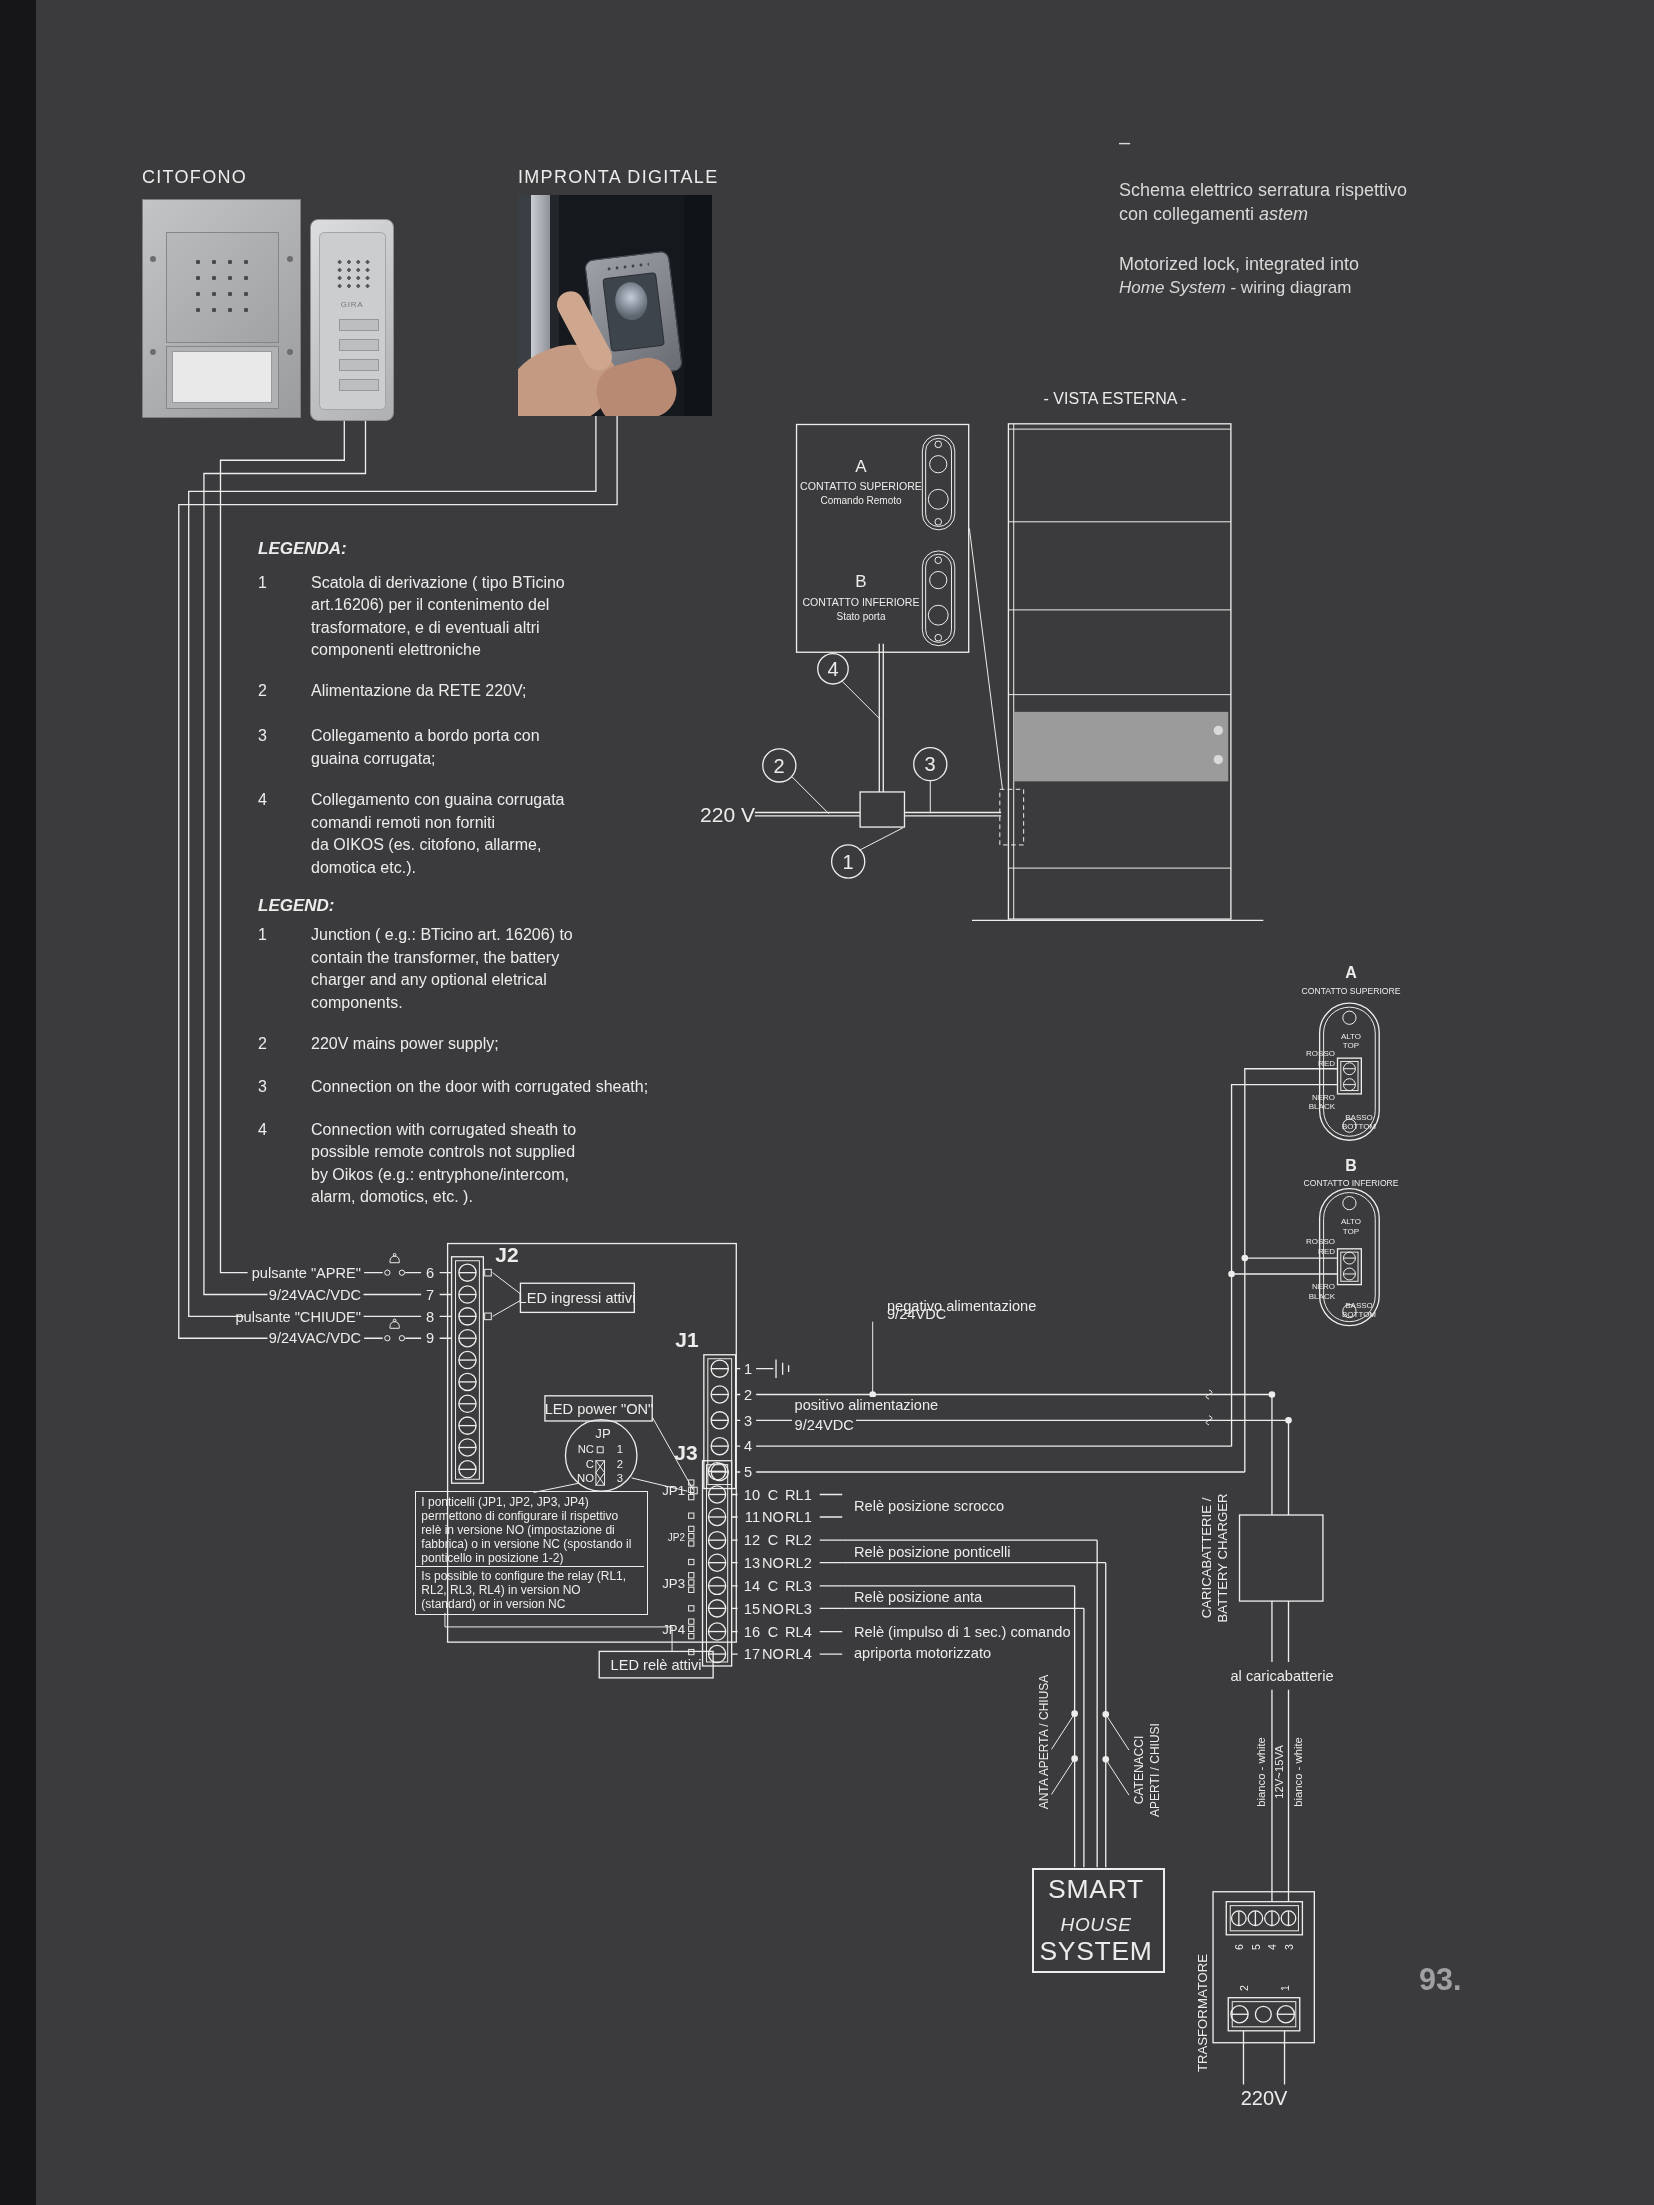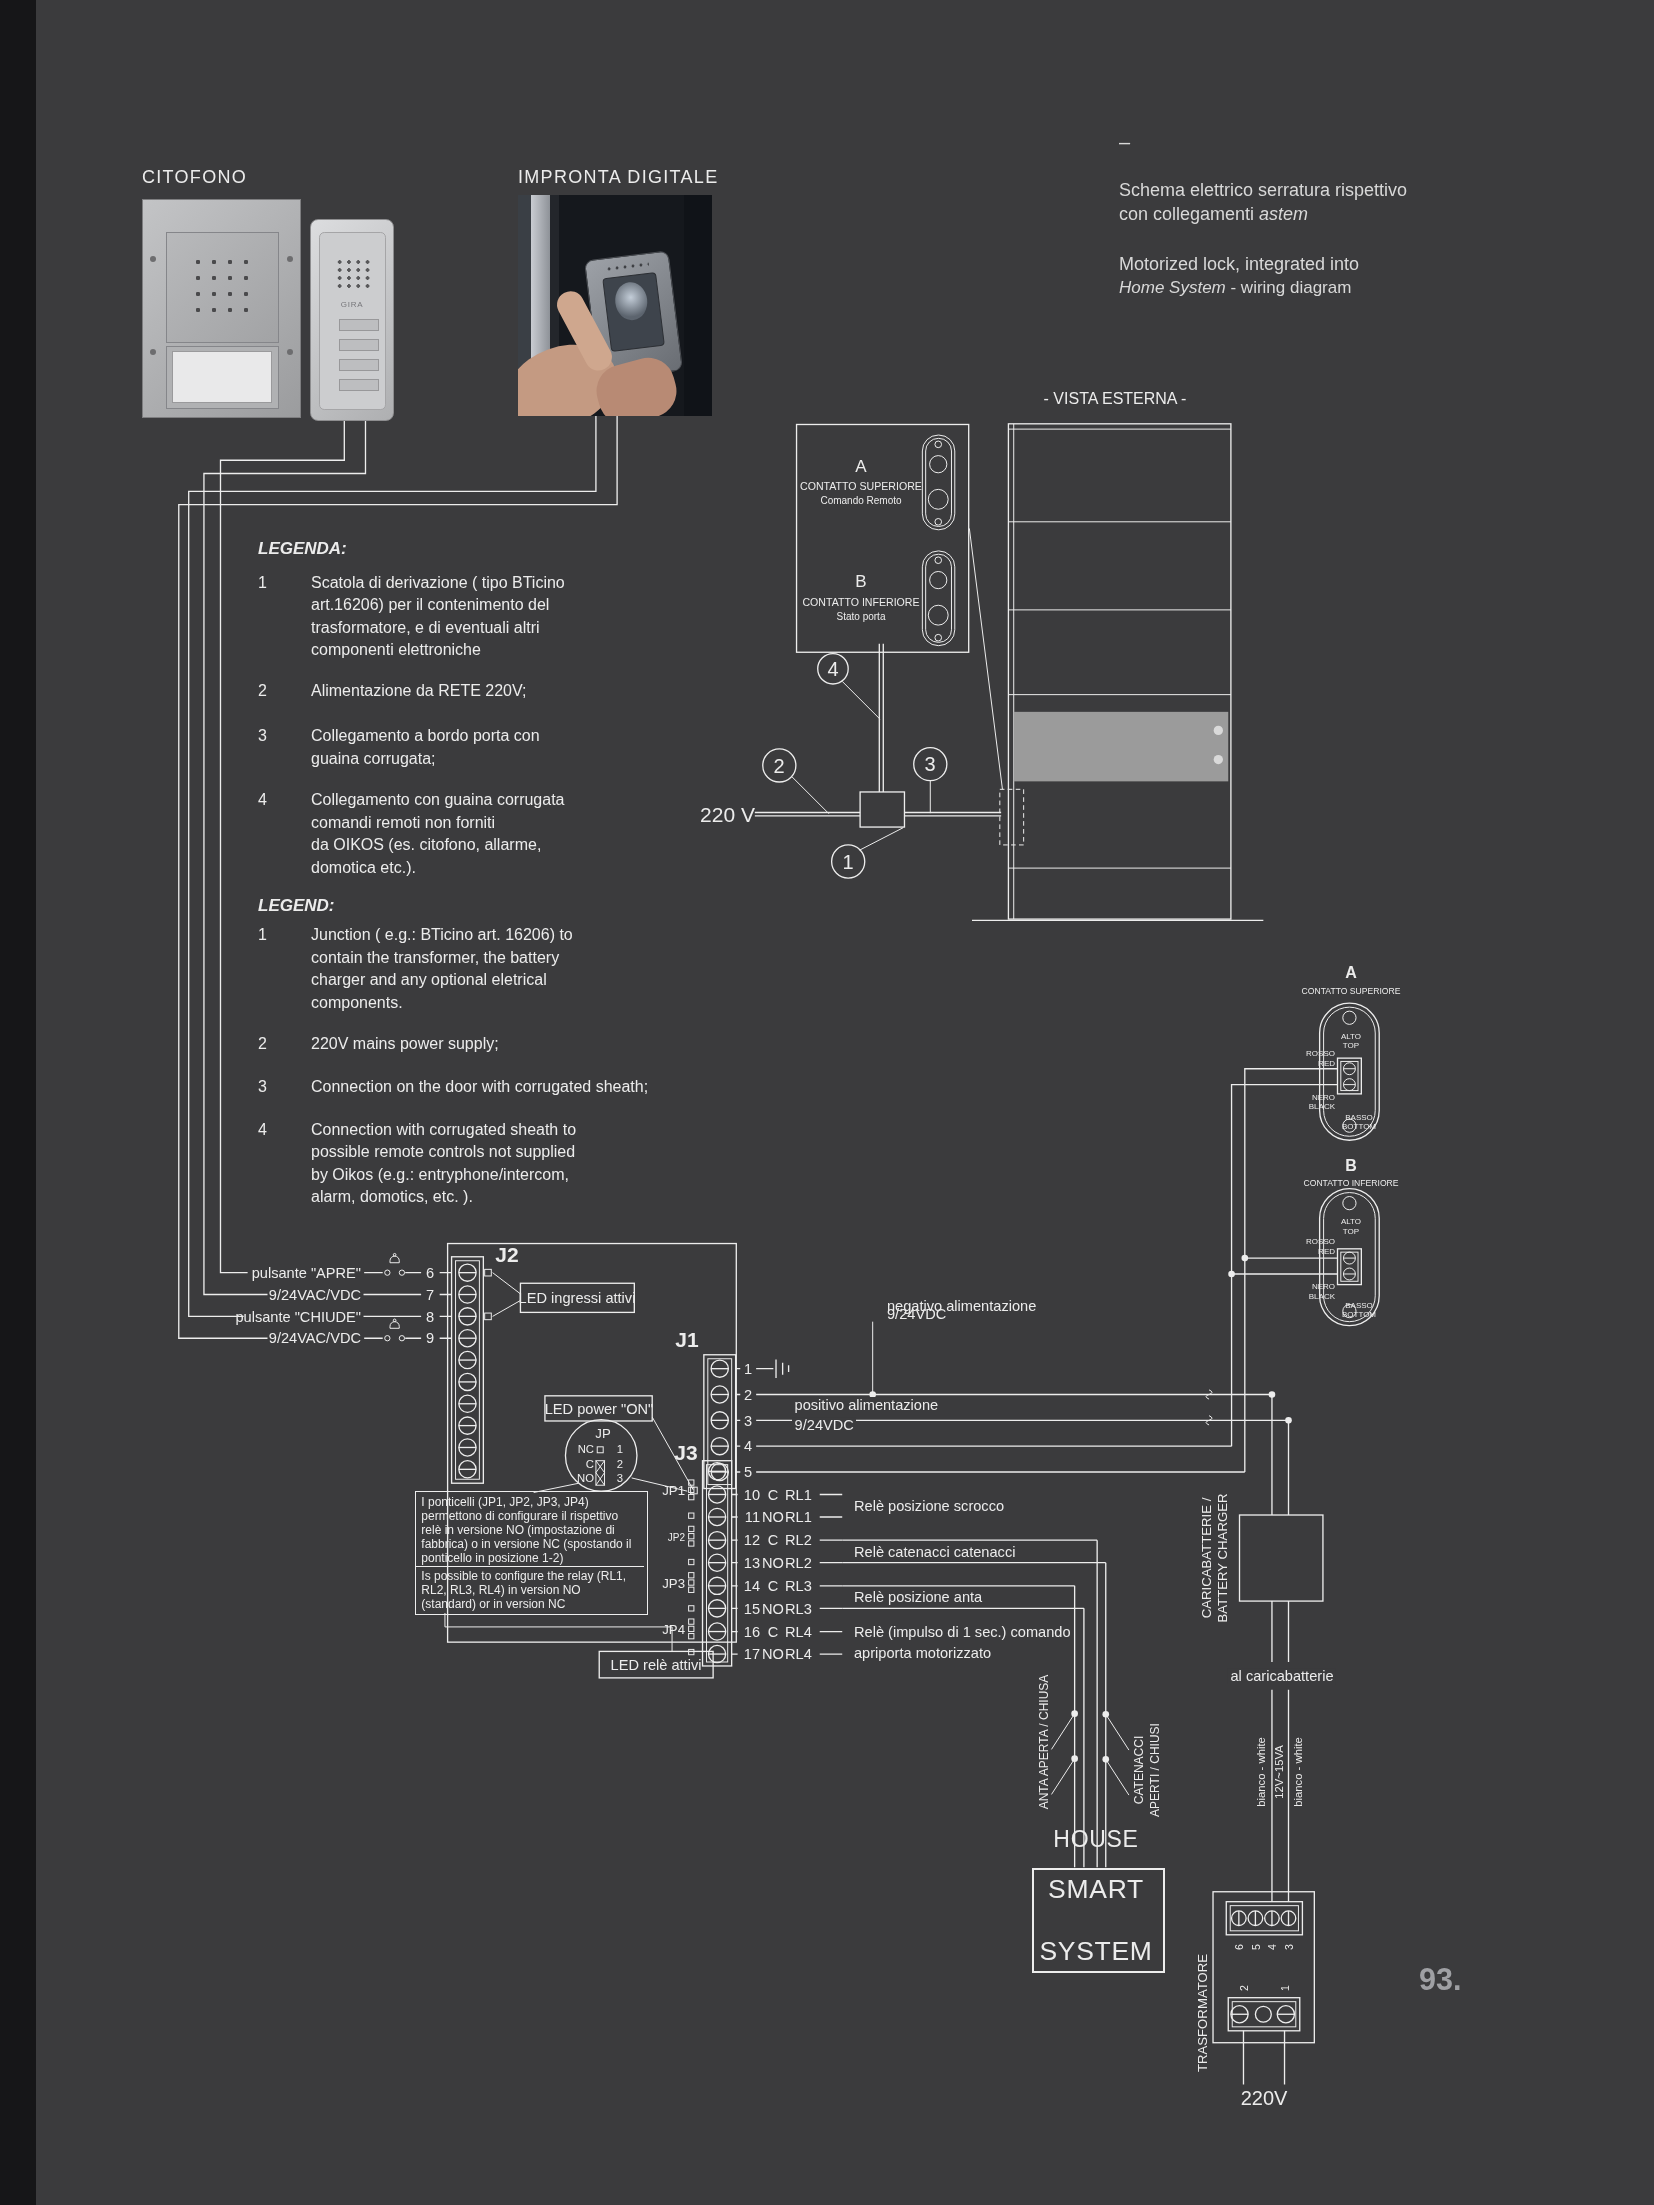--- a/index.html
+++ b/index.html
@@ -417,21 +417,21 @@
     <div class="L c" style="left:773px;top:1609px;">NO</div>
     <div class="L l" style="left:785px;top:1609px;">RL3</div>
   <div class="L r" style="left:760px;top:1632px;">16</div>
     <div class="L c" style="left:773px;top:1632px;">C</div>
     <div class="L l" style="left:785px;top:1632px;">RL4</div>
   <div class="L r" style="left:760px;top:1654px;">17</div>
     <div class="L c" style="left:773px;top:1654px;">NO</div>
     <div class="L l" style="left:785px;top:1654px;">RL4</div>
 
   <div class="L l" style="left:854px;top:1506px;">Relè posizione scrocco</div>
-  <div class="L l" style="left:854px;top:1552px;">Relè catenacci catenacci</div>
+  <div class="L l" style="left:854px;top:1552px;">Relè posizione ponticelli</div>
   <div class="L l" style="left:854px;top:1597px;">Relè posizione anta</div>
   <div class="L l" style="left:854px;top:1632px;">Relè (impulso di 1 sec.) comando</div>
   <div class="L l" style="left:854px;top:1653px;">apriporta motorizzato</div>
   <div class="L c" style="left:656px;top:1665px;">LED relè attivi</div>
 
   <div class="boxline" style="left:415px;top:1491px;width:231px;height:122px;">
     <div style="position:absolute;left:5.3px;top:3.3px;font-size:12px;line-height:14px;white-space:nowrap;">
       <div>I ponticelli (JP1, JP2, JP3, JP4)</div>
       <div>permettono di configurare il rispettivo</div>
       <div>relè in versione NO (impostazione di</div>
@@ -473,21 +473,21 @@
   <div class="L c mask" style="left:1282px;top:1676px;">al caricabatterie</div>
   <div class="L rot" style="left:1262px;top:1772px;font-size:11.3px;">bianco - white</div>
   <div class="L rot" style="left:1280px;top:1772px;font-size:11.3px;">12V~15VA</div>
   <div class="L rot" style="left:1299px;top:1772px;font-size:11.3px;">bianco - white</div>
   <div class="L rot" style="left:1044px;top:1742px;font-size:12px;">ANTA APERTA / CHIUSA</div>
   <div class="L rot" style="left:1139px;top:1770px;font-size:12px;">CATENACCI</div>
   <div class="L rot" style="left:1155px;top:1770px;font-size:12px;">APERTI / CHIUSI</div>
 
   <div class="boxline" style="left:1032px;top:1868px;width:129px;height:101px;border-width:2px;"></div>
   <div class="L c" style="left:1096px;top:1889px;font-size:26.5px;letter-spacing:0.7px;">SMART</div>
-  <div class="L c" style="left:1096px;top:1839px;font-size:23px;letter-spacing:0.7px;">HOUSE</div>
+  <div class="L c" style="left:1096px;top:1924px;font-size:19px;letter-spacing:0.7px;font-style:italic;">HOUSE</div>
   <div class="L c" style="left:1096px;top:1951px;font-size:26.5px;letter-spacing:0.7px;">SYSTEM</div>
 
   <div class="L rot" style="left:1203px;top:2013px;font-size:13.2px;">TRASFORMATORE</div>
   <div class="L rot" style="left:1239px;top:1947px;font-size:10.6px;">6</div>
   <div class="L rot" style="left:1256px;top:1947px;font-size:10.6px;">5</div>
   <div class="L rot" style="left:1272px;top:1947px;font-size:10.6px;">4</div>
   <div class="L rot" style="left:1289px;top:1947px;font-size:10.6px;">3</div>
   <div class="L rot" style="left:1244px;top:1988px;font-size:10.6px;">2</div>
   <div class="L rot" style="left:1285px;top:1988px;font-size:10.6px;">1</div>
   <div class="L c" style="left:1264px;top:2098px;font-size:20px;">220V</div>

